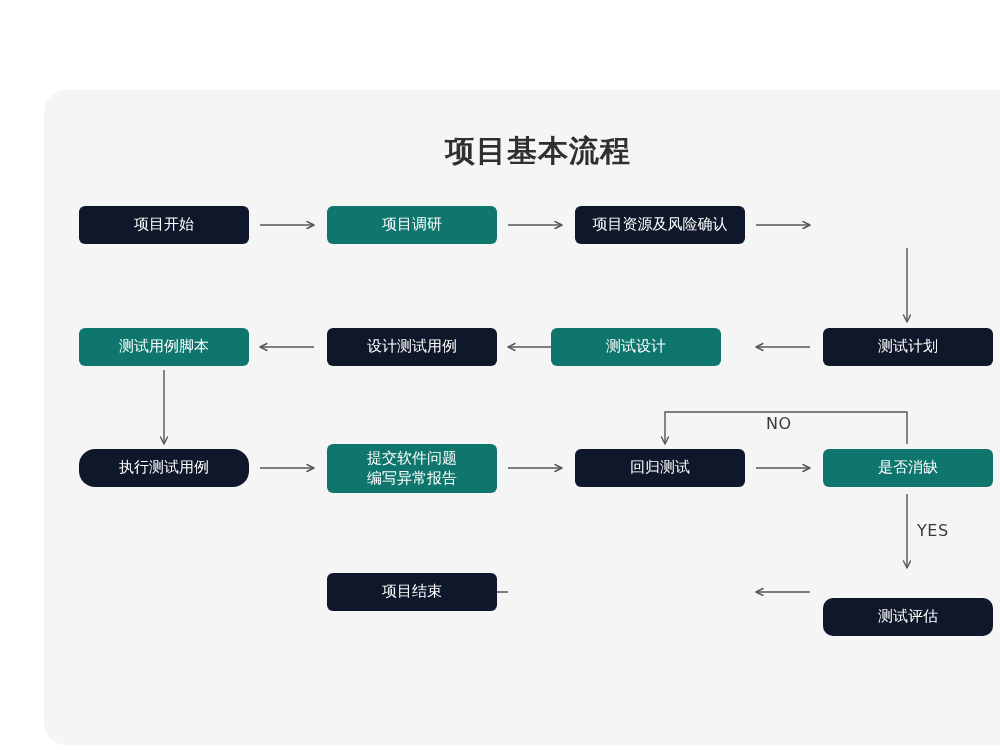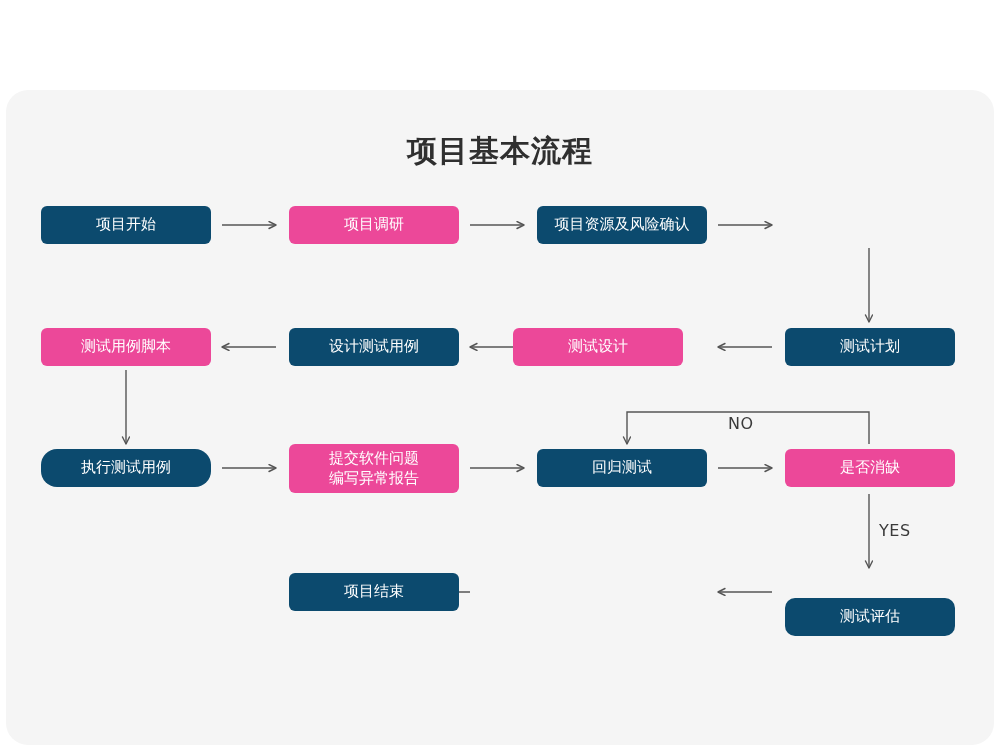--- a/index.html
+++ b/index.html
@@ -9,20 +9,21 @@
     background: #ffffff;
     font-family: "DejaVu Sans", "Liberation Sans", sans-serif;
     overflow: hidden;
   }
 
   #canvas {
     position: relative;
     width: 816px;
     height: 750px;
     background: #ffffff;
+    margin-left: 38px;
   }
 
   
   #card {
     position: absolute;
     left: 6px;
     top: 90px;
     width: 988px;
     height: 655px;
     background: #f5f5f5;
@@ -49,22 +50,22 @@
     align-items: center;
     justify-content: center;
     text-align: center;
     border-radius: 6px;
     font-size: 15px;
     line-height: 1.3;
     color: #ffffff;
     white-space: pre-line;
     user-select: none;
   }
-  .node.purple { background: #0c4a6e; }
-  .node.gray   { background: #ec4899; }
+  .node.purple { background: #0f172a; }
+  .node.gray   { background: #0f766e; }
 
   
   #wires {
     position: absolute;
     left: 0; top: 0;
     width: 1000px; height: 750px;
     pointer-events: none;
   }
 
   .loop-label {

